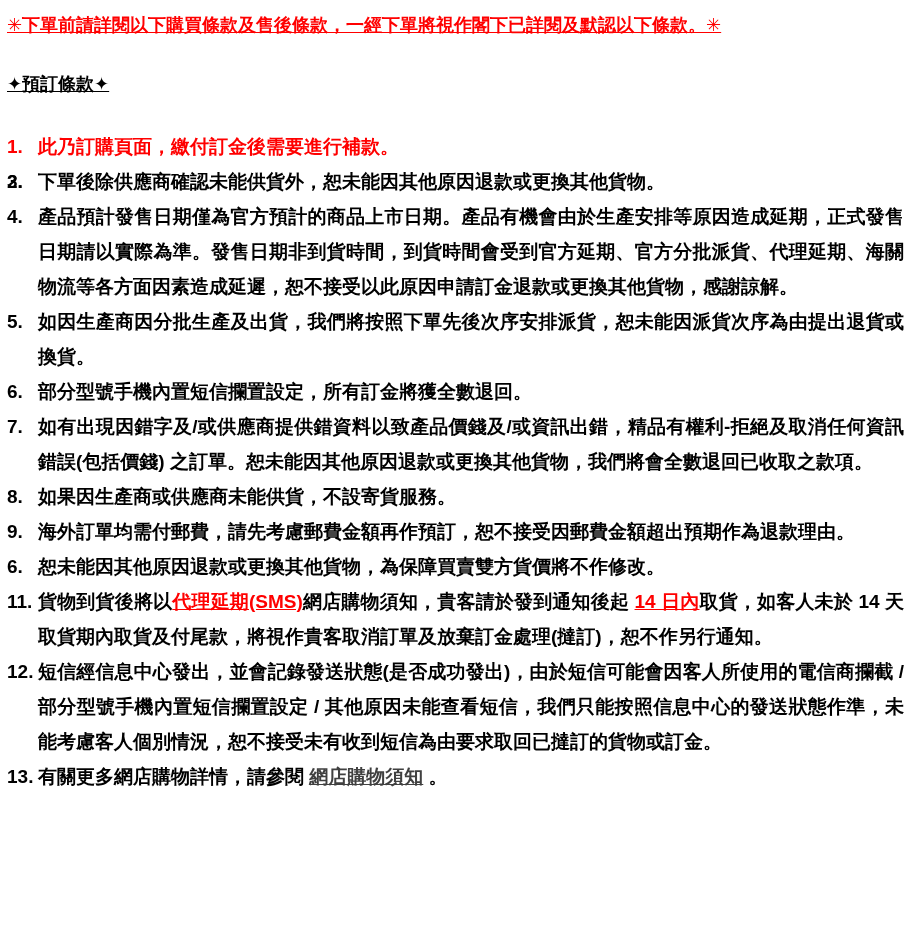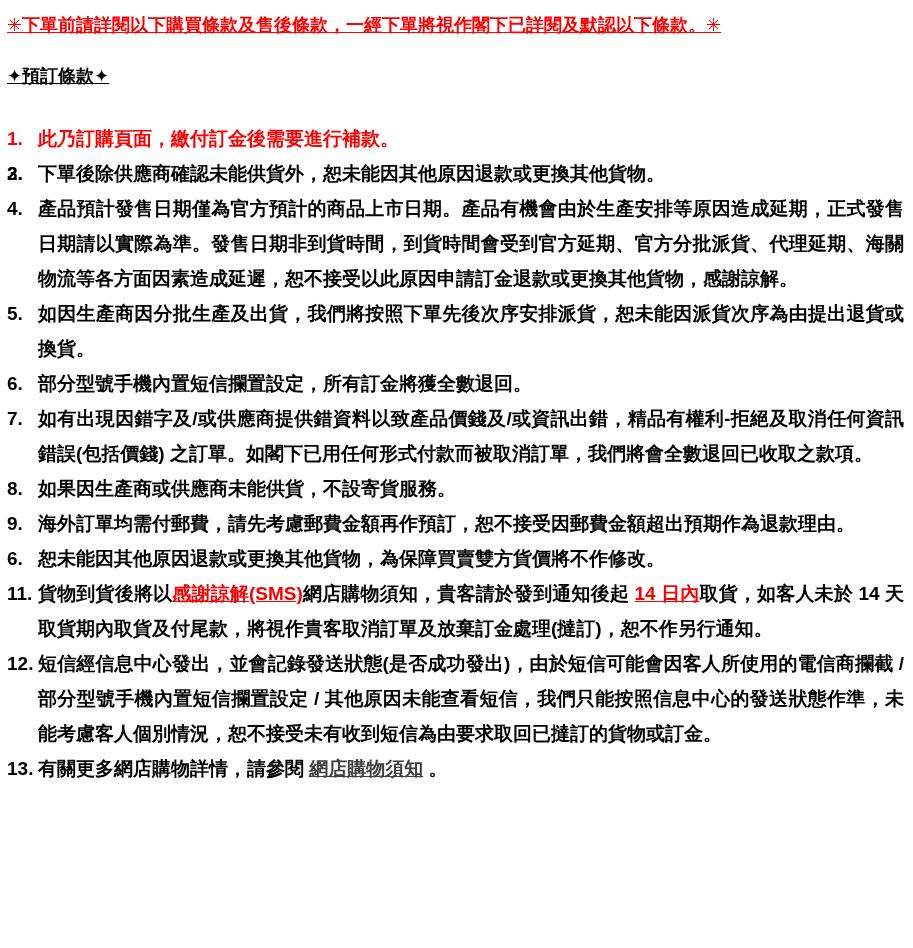--- a/index.html
+++ b/index.html
@@ -7,21 +7,21 @@
     width: 913px;
     min-height: 948px;
     background: #ffffff;
     box-sizing: border-box;
     padding: 10px 9px 10px 7px;
     font-family: "Liberation Sans", "DejaVu Sans", sans-serif;
     font-weight: bold;
     color: #000000;
   }
   .notice {
-    margin: 2px 0 14px 0;
+    margin: 2px 0 22px 0;
     font-size: 18px;
     line-height: 26px;
     color: #ff0000;
     text-decoration: underline;
   }
   .section-title {
     margin: 11px 0 18px 0;
     font-size: 18px;
     line-height: 26px;
     font-weight: bold;
@@ -64,21 +64,21 @@
     <span class="section-title">✦預訂條款✦</span>
   </div>
 
   <div class="terms">
       <div class="term-item term-red"><span class="term-num">1.</span><span class="term-text"><span>此乃訂購頁面，繳付訂金後需要進行補款。</span></span></div>
       <div class="term-item"><span class="term-num">2.</span></div>
       <div class="term-item"><span class="term-num">3.</span><span class="term-text"><span>下單後除供應商確認未能供貨外，恕未能因其他原因退款或更換其他貨物。</span></span></div>
       <div class="term-item"><span class="term-num">4.</span><span class="term-text"><span>產品預計發售日期僅為官方預計的商品上市日期。產品有機會由於生產安排等原因造成延期，正式發售日期請以實際為準。發售日期非到貨時間，到貨時間會受到官方延期、官方分批派貨、代理延期、海關物流等各方面因素造成延遲，恕不接受以此原因申請訂金退款或更換其他貨物，感謝諒解。</span></span></div>
       <div class="term-item"><span class="term-num">5.</span><span class="term-text"><span>如因生產商因分批生產及出貨，我們將按照下單先後次序安排派貨，恕未能因派貨次序為由提出退貨或換貨。</span></span></div>
       <div class="term-item"><span class="term-num">6.</span><span class="term-text"><span>部分型號手機內置短信攔置設定，所有訂金將獲全數退回。</span></span></div>
-      <div class="term-item"><span class="term-num">7.</span><span class="term-text"><span>如有出現因錯字及/或供應商提供錯資料以致產品價錢及/或資訊出錯，精品有權利-拒絕及取消任何資訊錯誤(包括價錢) 之訂單。如閣下已用任何形式付款而被取消訂單，我們將會全數退回已收取之款項。</span></span></div>
+      <div class="term-item"><span class="term-num">7.</span><span class="term-text"><span>如有出現因錯字及/或供應商提供錯資料以致產品價錢及/或資訊出錯，精品有權利-拒絕及取消任何資訊錯誤(包括價錢) 之訂單。恕未能因其他原因退款或更換其他貨物，我們將會全數退回已收取之款項。</span></span></div>
       <div class="term-item"><span class="term-num">8.</span><span class="term-text"><span>如果因生產商或供應商未能供貨，不設寄貨服務。</span></span></div>
       <div class="term-item"><span class="term-num">9.</span><span class="term-text"><span>海外訂單均需付郵費，請先考慮郵費金額再作預訂，恕不接受因郵費金額超出預期作為退款理由。</span></span></div>
       <div class="term-item"><span class="term-num">6.</span><span class="term-text"><span>恕未能因其他原因退款或更換其他貨物，為保障買賣雙方貨價將不作修改。</span></span></div>
-      <div class="term-item"><span class="term-num">11.</span><span class="term-text"><span>貨物到貨後將以</span><span class="red-underline">感謝諒解(SMS)</span><span>網店購物須知，貴客請於發到通知後起 </span><span class="red-underline">14 日內</span><span>取貨，如客人未於 14 天取貨期內取貨及付尾款，將視作貴客取消訂單及放棄訂金處理(撻訂)，恕不作另行通知。</span></span></div>
+      <div class="term-item"><span class="term-num">11.</span><span class="term-text"><span>貨物到貨後將以</span><span class="red-underline">代理延期(SMS)</span><span>網店購物須知，貴客請於發到通知後起 </span><span class="red-underline">14 日內</span><span>取貨，如客人未於 14 天取貨期內取貨及付尾款，將視作貴客取消訂單及放棄訂金處理(撻訂)，恕不作另行通知。</span></span></div>
       <div class="term-item"><span class="term-num">12.</span><span class="term-text"><span>短信經信息中心發出，並會記錄發送狀態(是否成功發出)，由於短信可能會因客人所使用的電信商攔截 / 部分型號手機內置短信攔置設定 / 其他原因未能查看短信，我們只能按照信息中心的發送狀態作準，未能考慮客人個別情況，恕不接受未有收到短信為由要求取回已撻訂的貨物或訂金。</span></span></div>
       <div class="term-item"><span class="term-num">13.</span><span class="term-text"><span>有關更多網店購物詳情，請參閱 </span><a class="link" href="#">網店購物須知</a><span> 。</span></span></div>
     </div>
 </div>
 
 </body></html>

